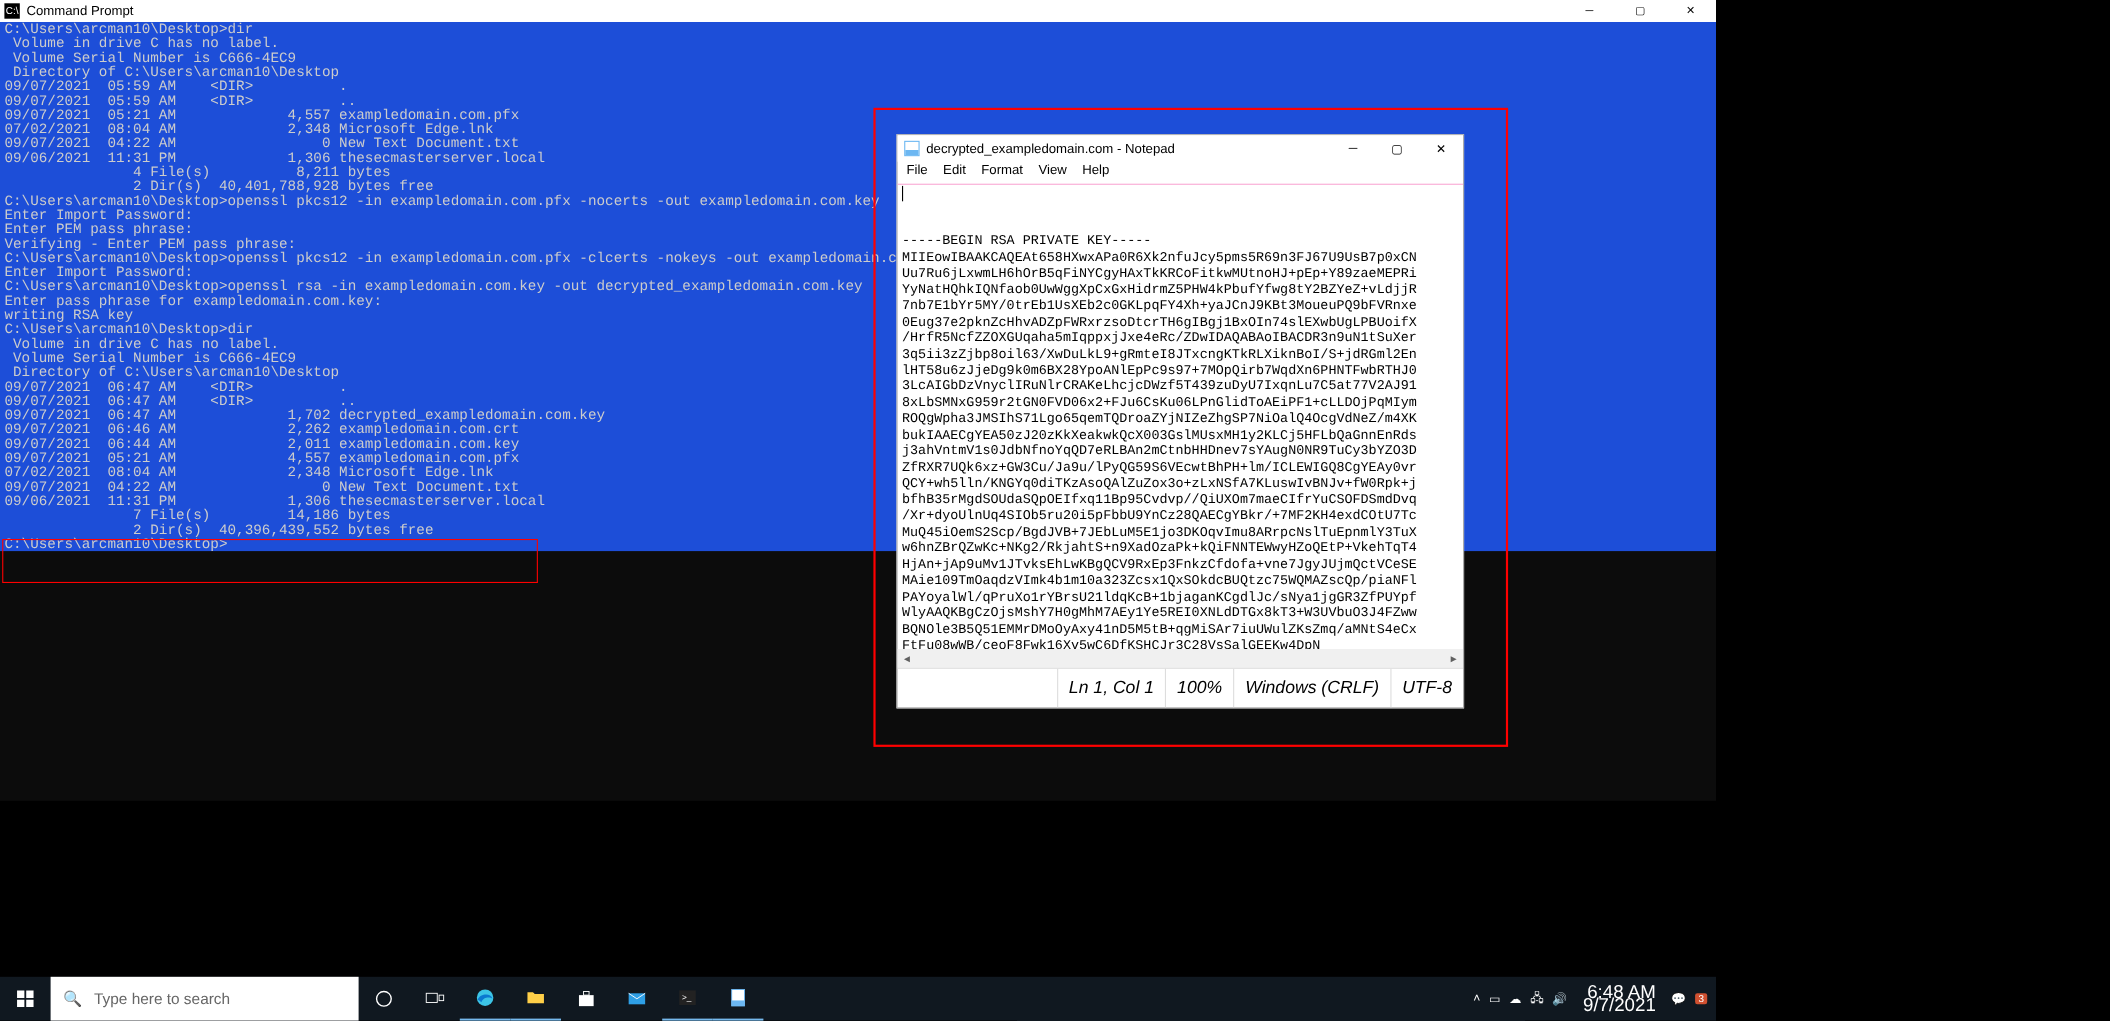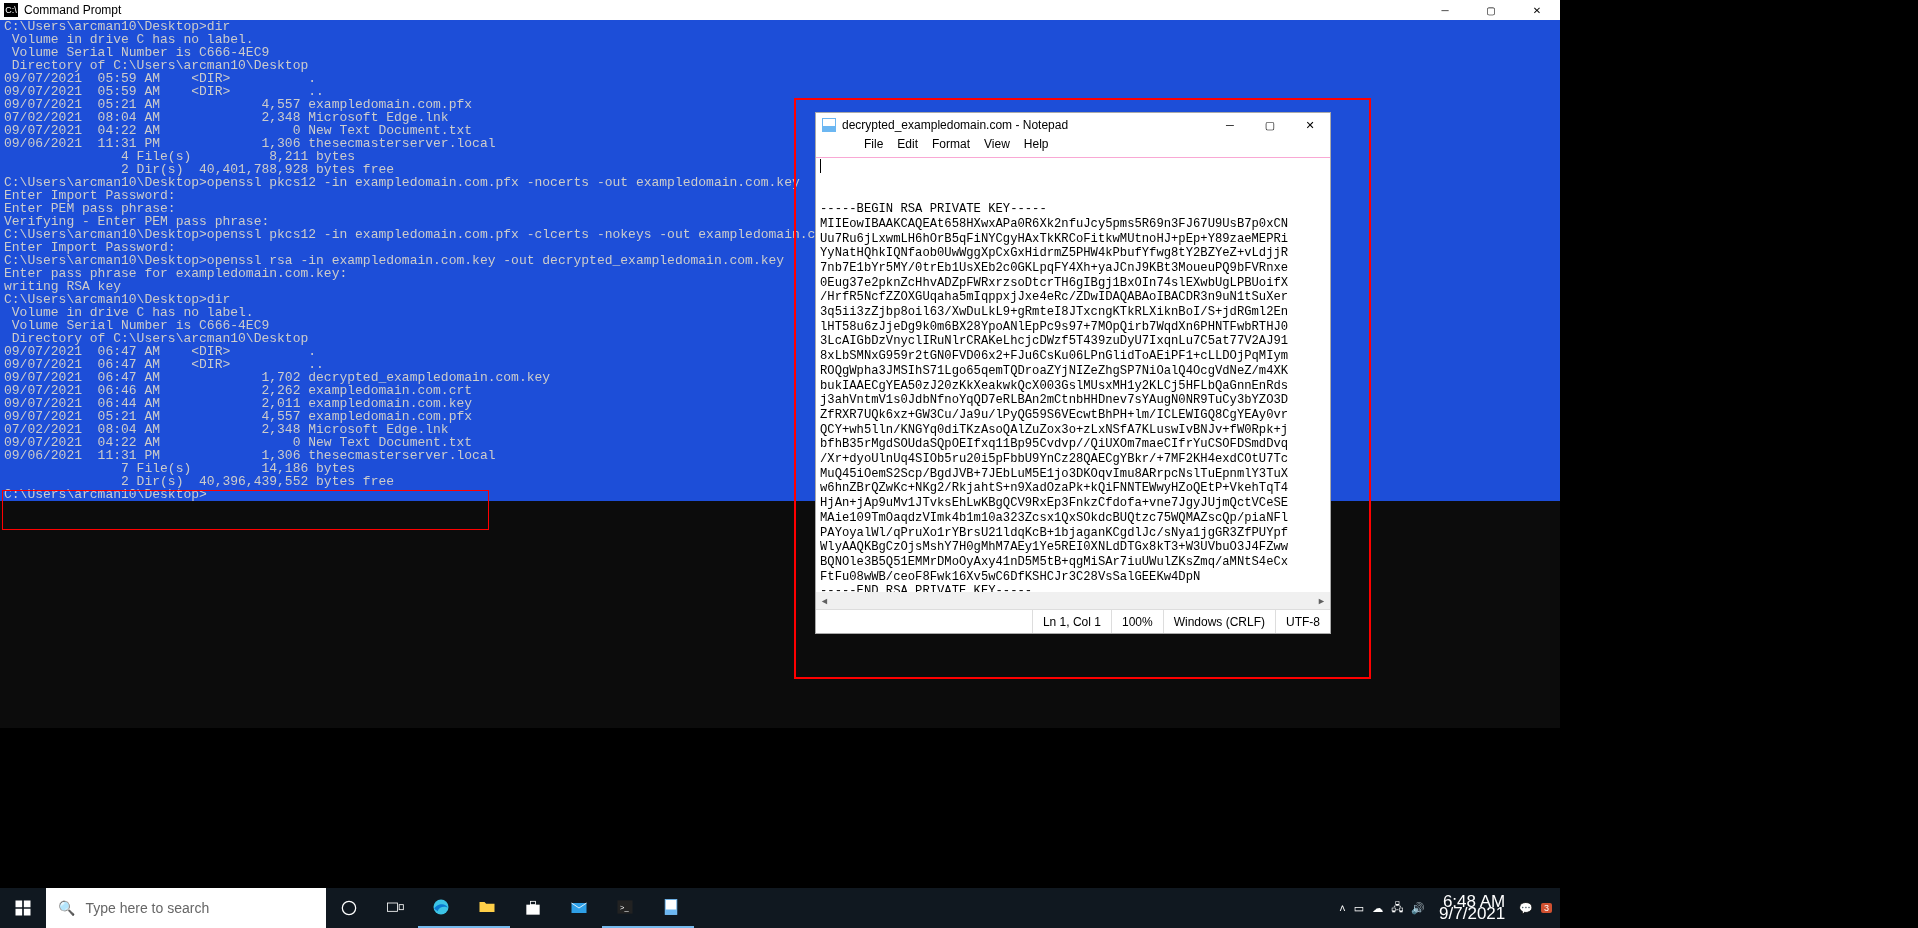--- a/index.html
+++ b/index.html
@@ -69,21 +69,21 @@
 }
 .highlight-files {
   left: 2px; top: 490px; width: 487px; height: 40px;
 }
 .highlight-notepad {
   left: 794px; top: 98px; width: 577px; height: 581px; border-width: 2px;
 }
 .notepad {
   position: absolute;
   left: 815px;
-  top: 112px;
+  top: 122px;
   width: 516px;
   height: 522px;
   background: #fff;
   border: 1px solid #aaa;
   font-family: "Segoe UI", sans-serif;
   color: #000;
   display: flex;
   flex-direction: column;
 }
 .notepad-titlebar {
@@ -106,21 +106,20 @@
   display: flex; align-items: center; justify-content: center;
   font-size: 11px; color: #000;
 }
 .notepad-menu {
   height: 20px;
   display: flex;
   gap: 14px;
   padding: 0 8px;
   font-size: 12px;
   color: #000;
-  margin-left: 40px;
 }
 .notepad-menu span { cursor: default; }
 .notepad-body {
   flex: 1;
   border-top: 1px solid #f9a8d4;
   padding: 0 4px;
   font-family: Consolas, "Courier New", monospace;
   font-size: 12.2px;
   line-height: 14.7px;
   white-space: pre;
@@ -133,25 +132,26 @@
 }
 .notepad-scroll-h {
   height: 17px; background: #f0f0f0;
   display: flex; align-items: center;
 }
 .sb-arrow {
   width: 17px; height: 17px; color: #606060;
   display: flex; align-items: center; justify-content: center; font-size: 9px;
 }
 .notepad-status {
-  height: 24px;
+  height: 36px;
   display: flex;
   border-top: 1px solid #ddd;
-  font-size: 12px;
-  align-items: center;
+  font-size: 16px;
+  align-items: center;
+  font-style: italic;
 }
 .notepad-status .cell {
   border-left: 1px solid #ddd;
   padding: 0 10px;
   height: 100%;
   display: flex; align-items: center;
 }
 .notepad-status .spacer { flex: 1; }
 .taskbar {
   position: absolute;

